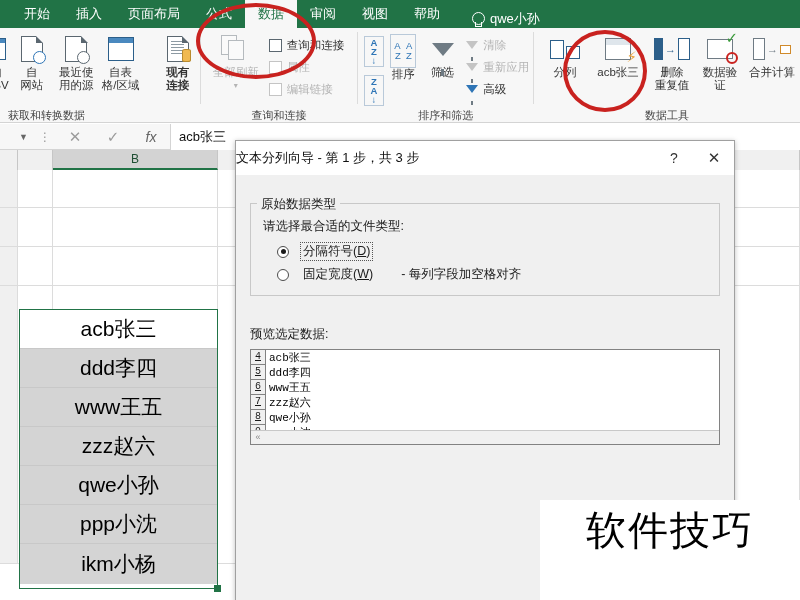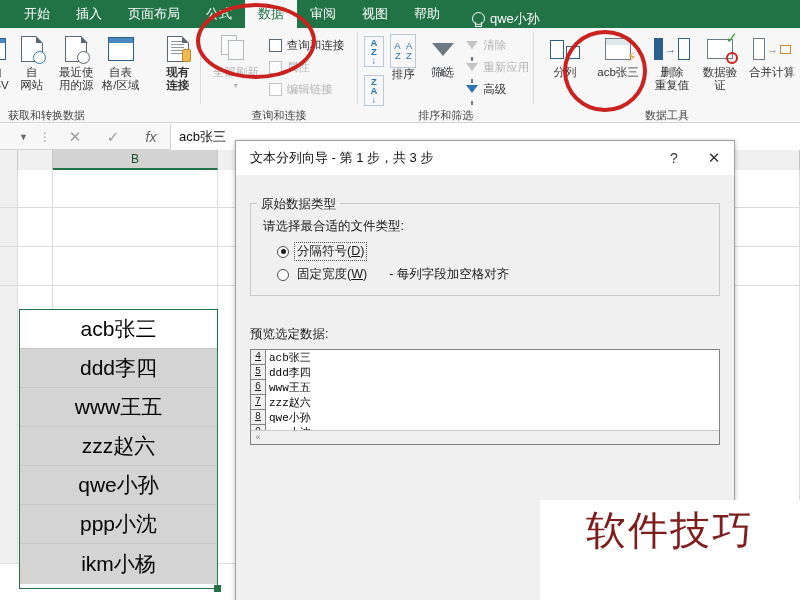--- a/index.html
+++ b/index.html
@@ -127,34 +127,34 @@
   
   .redring { position:absolute; border:4px solid #c9221f; border-radius:50%; z-index:40; pointer-events:none; }
 
   
   #dialog {
     position:absolute; left:235px; top:140px; width:500px; height:462px;
     background:#f0f0f0; border:1px solid #a0a0a0; z-index:50;
     box-shadow:0 1px 5px rgba(0,0,0,.25); font-size:12.5px; color:#1a1a1a;
   }
   #dlgtitle { height:34px; display:flex; align-items:center; background:#ffffff; }
-  #dlgtitle .t { flex:1; padding-left:14px; font-size:13px; color:#111; }
+  #dlgtitle .t { flex:1; font-size:13px; color:#111; }
   #dlgtitle .tb { width:40px; height:34px; display:flex; align-items:center; justify-content:center;
     font-size:14px; color:#333; cursor:default; }
   #dlgtitle .tb.close { font-size:15px; }
   #dlgbody { padding:10px 14px 0 14px; }
   .dline { margin:6px 0 0 0; line-height:20px; }
   .dline.second { margin-top:14px; }
 
   .gbox { position:relative; margin-top:18px; border:1px solid #c8c8c8; padding:14px 10px 12px 10px; }
   .gbox > .legend {
     position:absolute; top:-8px; left:6px; background:#f0f0f0; padding:0 4px; font-size:12.5px;
   }
   .prompt { margin:0 0 8px 2px; }
-  .radiorow { display:flex; align-items:center; gap:6px; margin:6px 0 0 16px; }
+  .radiorow { display:flex; align-items:center; gap:12px; margin:6px 0 0 16px; }
   .radio { width:12px; height:12px; border:1.3px solid #4c4c4c; border-radius:50%; background:#fff;
     position:relative; flex:0 0 auto; }
   .radio.on:after { content:""; position:absolute; left:2.5px; top:2.5px; width:5px; height:5px;
     border-radius:50%; background:#1a1a1a; }
   .rlabel { padding:0 2px; }
   .rlabel.focus { outline:1px dotted #555; }
   .rdesc { margin-left:14px; color:#1a1a1a; }
   .ul { text-decoration:underline; }
 
   #previewlabel { margin-top:30px; }
@@ -170,21 +170,21 @@
   }
   .prow .val { padding-left:3px; font-size:11px; color:#000; white-space:nowrap; }
   #phscroll { position:absolute; left:0; right:0; bottom:0; height:14px; background:#f0f0f0;
     border-top:1px solid #c8c8c8; display:flex; align-items:center; }
   #phscroll .arrow { width:14px; text-align:center; font-size:9px; color:#8d8d8d; }
 
   
   #watermark {
     position:absolute; right:0; bottom:40px; width:260px; height:60px; background:#fff; z-index:60;
     display:flex; align-items:center; justify-content:center;
-    font-size:40px; color:#7f1d1d; letter-spacing:2px;
+    font-size:40px; color:#000000; letter-spacing:2px;
   }
   #wmpad { position:absolute; right:0; bottom:0; width:260px; height:40px; background:#fff; z-index:59; }
 </style>
 </head>
 <body>
 
 <div id="ribbon-tabs">
   <div class="rtab" style="padding-left:0;">开始</div>
   <div class="rtab">插入</div>
   <div class="rtab">页面布局</div>

